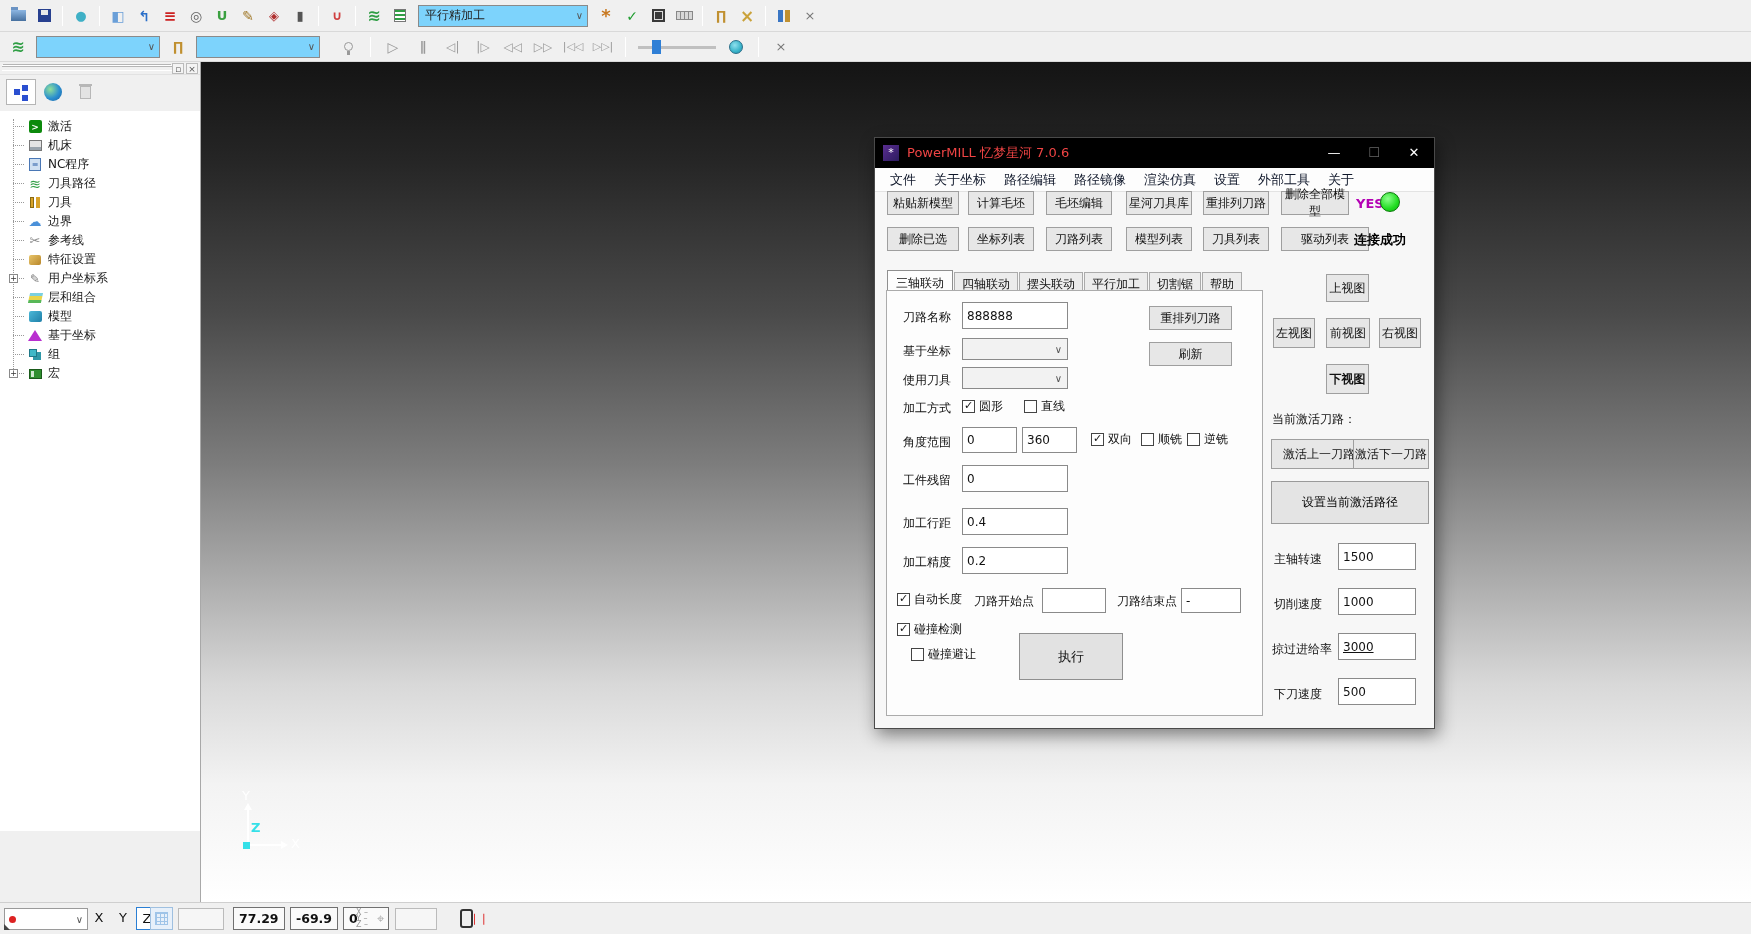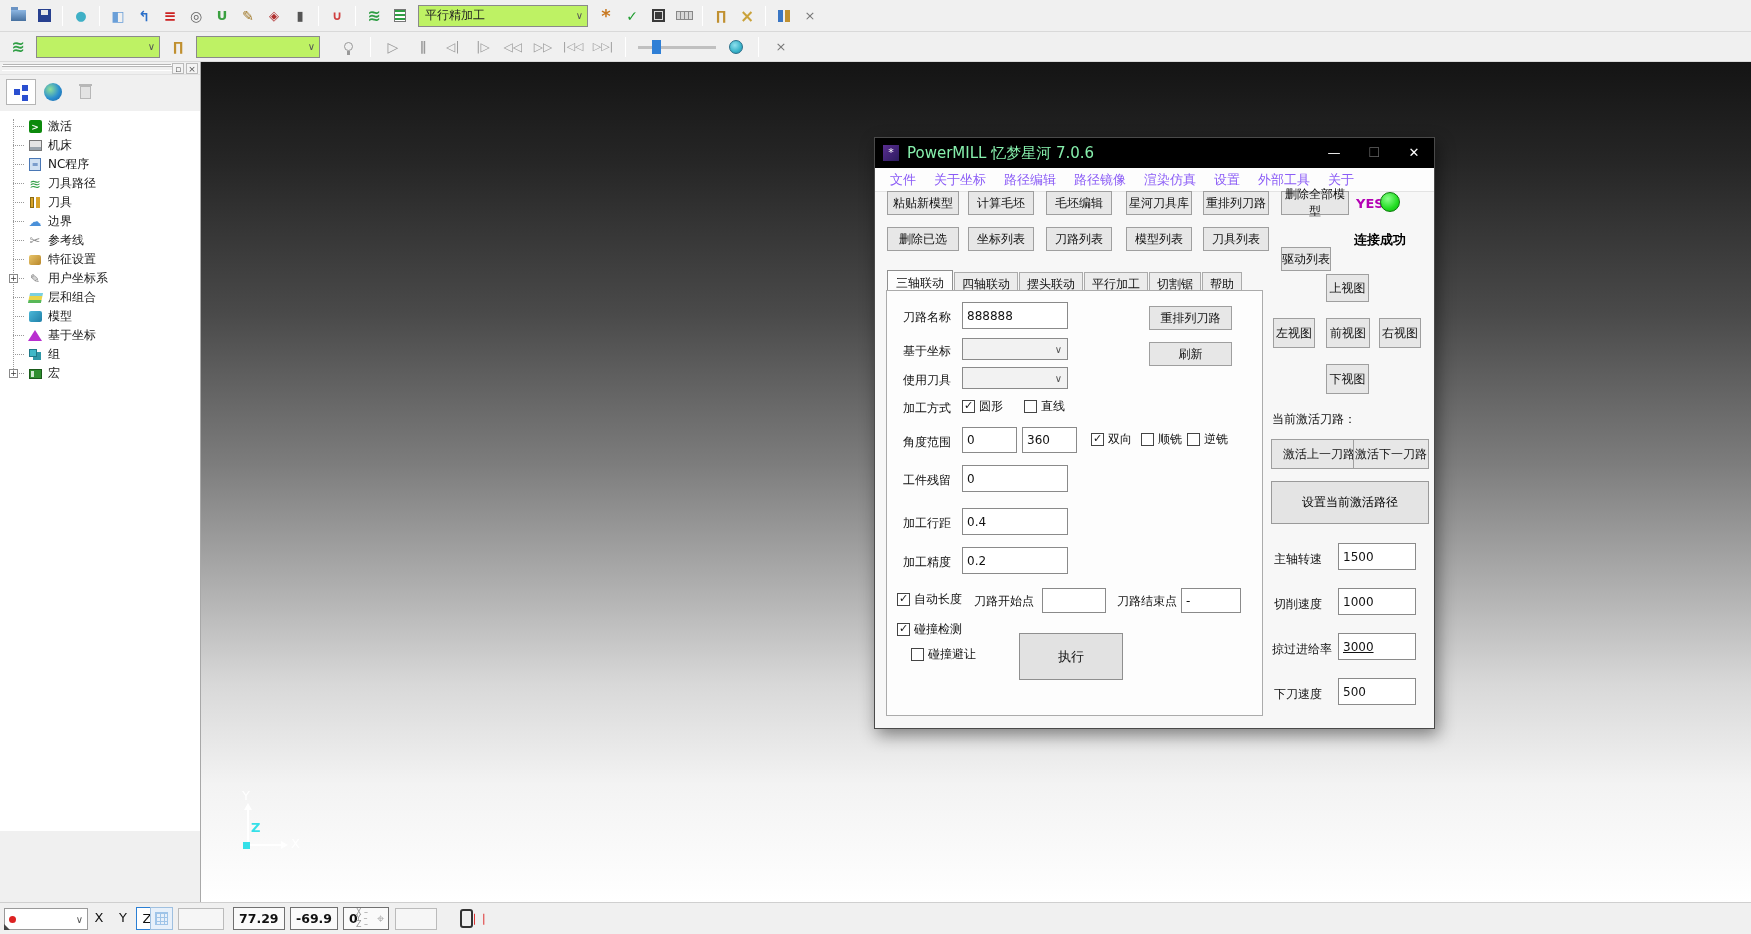--- a/index.html
+++ b/index.html
@@ -8,21 +8,21 @@
   .screen { position:relative; width:1751px; height:934px; background:#f0f0f0; }
 
   
   .tb { position:absolute; left:0; width:1751px; display:flex; align-items:center;
         background:#f0f0f0; border-bottom:1px solid #d9d9d9; padding-left:6px; }
   #toolbar-main { top:0; height:32px; }
   #toolbar-sim  { top:32px; height:30px; }
   .tbi { width:24px; height:24px; display:inline-flex; align-items:center; justify-content:center;
          border-radius:2px; cursor:default; white-space:nowrap; }
   .tbsep { width:1px; height:20px; background:#cfcfcf; margin:0 4px; border-right:1px solid #fff; }
-  .combo { height:22px; background:#bef264; border:1px solid #8a8a8a; display:inline-flex;
+  .combo { height:22px; background:#7dd3fc; border:1px solid #8a8a8a; display:inline-flex;
            align-items:center; justify-content:space-between; padding:0 4px 0 6px;
            font-size:12px; color:#222; }
   .combo .arrow { color:#555; font-size:10px; margin-left:6px; }
   #strategy-combo { width:170px; margin:0 6px; }
   .sim-combo { width:124px; margin:0 6px; }
   .sim-slider { width:78px; height:16px; position:relative; margin:0 8px; }
   .sim-slider .track { position:absolute; top:7px; left:0; right:0; height:3px; background:#c0c0c0; }
   .sim-slider .handle { position:absolute; top:1px; left:14px; width:9px; height:14px; background:#2f7fd6; }
 
   
@@ -91,26 +91,26 @@
   .triad .lx { position:absolute; left:66px; top:46px; }
   .triad .lz { position:absolute; left:26px; top:30px; color:#35e0e8; font-weight:bold; }
   .triad .oz { position:absolute; left:18px; top:52px; width:7px; height:7px; background:#35e0e8; }
 
   
   .dialog { position:absolute; left:874px; top:137px; width:561px; height:592px;
             background:#f7f7f7; border:1px solid #4a4a4a; box-shadow:3px 6px 16px rgba(0,0,0,.45); font-size:12px; }
   .dlg-title { position:absolute; left:0; top:0; right:0; height:30px; background:#000; display:flex; align-items:center; padding-left:8px; }
   .a-appicon { width:16px; height:16px; background:linear-gradient(135deg,#5a2d91,#2b1b5e);
                color:#fff; font-size:11px; line-height:15px; text-align:center; margin-right:8px; }
-  .dlg-title .txt { color:#86efac; font-size:15px; }
+  .dlg-title .txt { color:#ef4444; font-size:13px; }
   .cap-btn { position:absolute; top:0; width:40px; height:30px; text-align:center; line-height:30px; font-size:13px; color:#fff; }
   .cap-min { right:80px; } .cap-max { right:40px; color:#666; } .cap-close { right:0; }
   .dlg-menu { position:absolute; left:0; top:30px; right:0; height:24px; background:#fdfdfd;
               border-bottom:1px solid #e3e3e3; display:flex; align-items:center; padding-left:6px; }
-  .mitem { padding:0 9px; font-size:13px; color:#8b5cf6; line-height:23px; }
+  .mitem { padding:0 9px; font-size:13px; color:#0f172a; line-height:23px; }
   .abtn { position:absolute; height:24px; background:#e7e7e7; border:1px solid #9f9f9f;
           font-size:12px; color:#111; display:flex; align-items:center; justify-content:center; }
   .yes { position:absolute; left:481px; top:58px; color:#b400b4; font-weight:bold; font-size:13px; }
   .gdot { position:absolute; left:505px; top:54px; width:20px; height:20px; border-radius:50%;
           background:radial-gradient(circle at 38% 32%,#8cff8c,#22dd22 60%,#0fae0f); border:1px solid #0a7a0a; }
   .connected { position:absolute; left:479px; top:93px; color:#000000; font-weight:bold; font-size:13px; }
   .dlg-tabs { position:absolute; left:12px; top:131px; display:flex; align-items:flex-end; }
   .dtab { padding:3px 7px; font-size:12px; color:#111; border:1px solid #ababab; border-bottom:none;
           background:#ececec; margin-right:1px; }
   .dtab.active { background:#fdfdfd; padding:4px 8px 5px; position:relative; top:1px; border-color:#8f8f8f; }
@@ -392,21 +392,21 @@
       <button class="abtn" style="left: 328px; top: 53px; width: 66px;">重排列刀路</button>
       <button class="abtn" style="left: 406px; top: 53px; width: 68px;">删除全部模型</button>
       <div id="dlg-actions1"></div>
     <span class="yes">YES</span>
     <span class="gdot"></span>
     <button class="abtn" style="left: 12px; top: 89px; width: 72px;">删除已选</button>
       <button class="abtn" style="left: 93px; top: 89px; width: 66px;">坐标列表</button>
       <button class="abtn" style="left: 171px; top: 89px; width: 66px;">刀路列表</button>
       <button class="abtn" style="left: 251px; top: 89px; width: 66px;">模型列表</button>
       <button class="abtn" style="left: 328px; top: 89px; width: 66px;">刀具列表</button>
-      <button class="abtn" style="left: 406px; top: 89px; width: 50px; margin-top: 20px;">驱动列表</button>
+      <button class="abtn" style="left: 406px; top: 89px; width: 88px;">驱动列表</button>
       <div id="dlg-actions2"></div>
     <span class="connected">连接成功</span>
 
     <div class="dlg-tabs" id="dlg-tabs">
         <span class="dtab active">三轴联动</span>
         <span class="dtab">四轴联动</span>
         <span class="dtab">摆头联动</span>
         <span class="dtab">平行加工</span>
         <span class="dtab">切割锯</span>
         <span class="dtab">帮助</span>
@@ -479,21 +479,21 @@
     <span class="cb" style="left:22px;top:508px;margin-left:14px;">
         <span class="box"></span>
         <span>碰撞避让</span>
       </span>
     <button class="exec">执行</button>
 
     <button class="vbtn" style="left:451px;top:136px;width:43px;">上视图</button>
     <button class="vbtn" style="left:398px;top:180px;width:42px;height:30px;">左视图</button>
     <button class="vbtn" style="left:451px;top:180px;width:44px;height:30px;">前视图</button>
     <button class="vbtn" style="left:504px;top:180px;width:42px;height:30px;">右视图</button>
-    <button class="vbtn" style="left:451px;top:226px;width:43px;height:30px;">下视图</button>
+    <button class="vbtn" style="left:451px;top:226px;width:43px;height:30px;font-weight:bold;">下视图</button>
 
     <span class="fl" style="left:397px;top:273px;">当前激活刀路：</span>
     <button class="vbtn" style="left:396px;top:301px;width:96px;height:30px;">激活上一刀路</button>
     <button class="vbtn" style="left:478px;top:301px;width:76px;height:30px;">激活下一刀路</button>
     <button class="setbtn">设置当前激活路径</button>
 
     <span class="fl" style="left:399px;top:413px;">主轴转速</span>
     <input class="fin" style="left: 463px; top: 405px; width: 78px; height: 27px;" value="1500">
     <span class="fl" style="left:399px;top:458px;">切削速度</span>
     <input class="fin" style="left: 463px; top: 450px; width: 78px; height: 27px;" value="1000">

